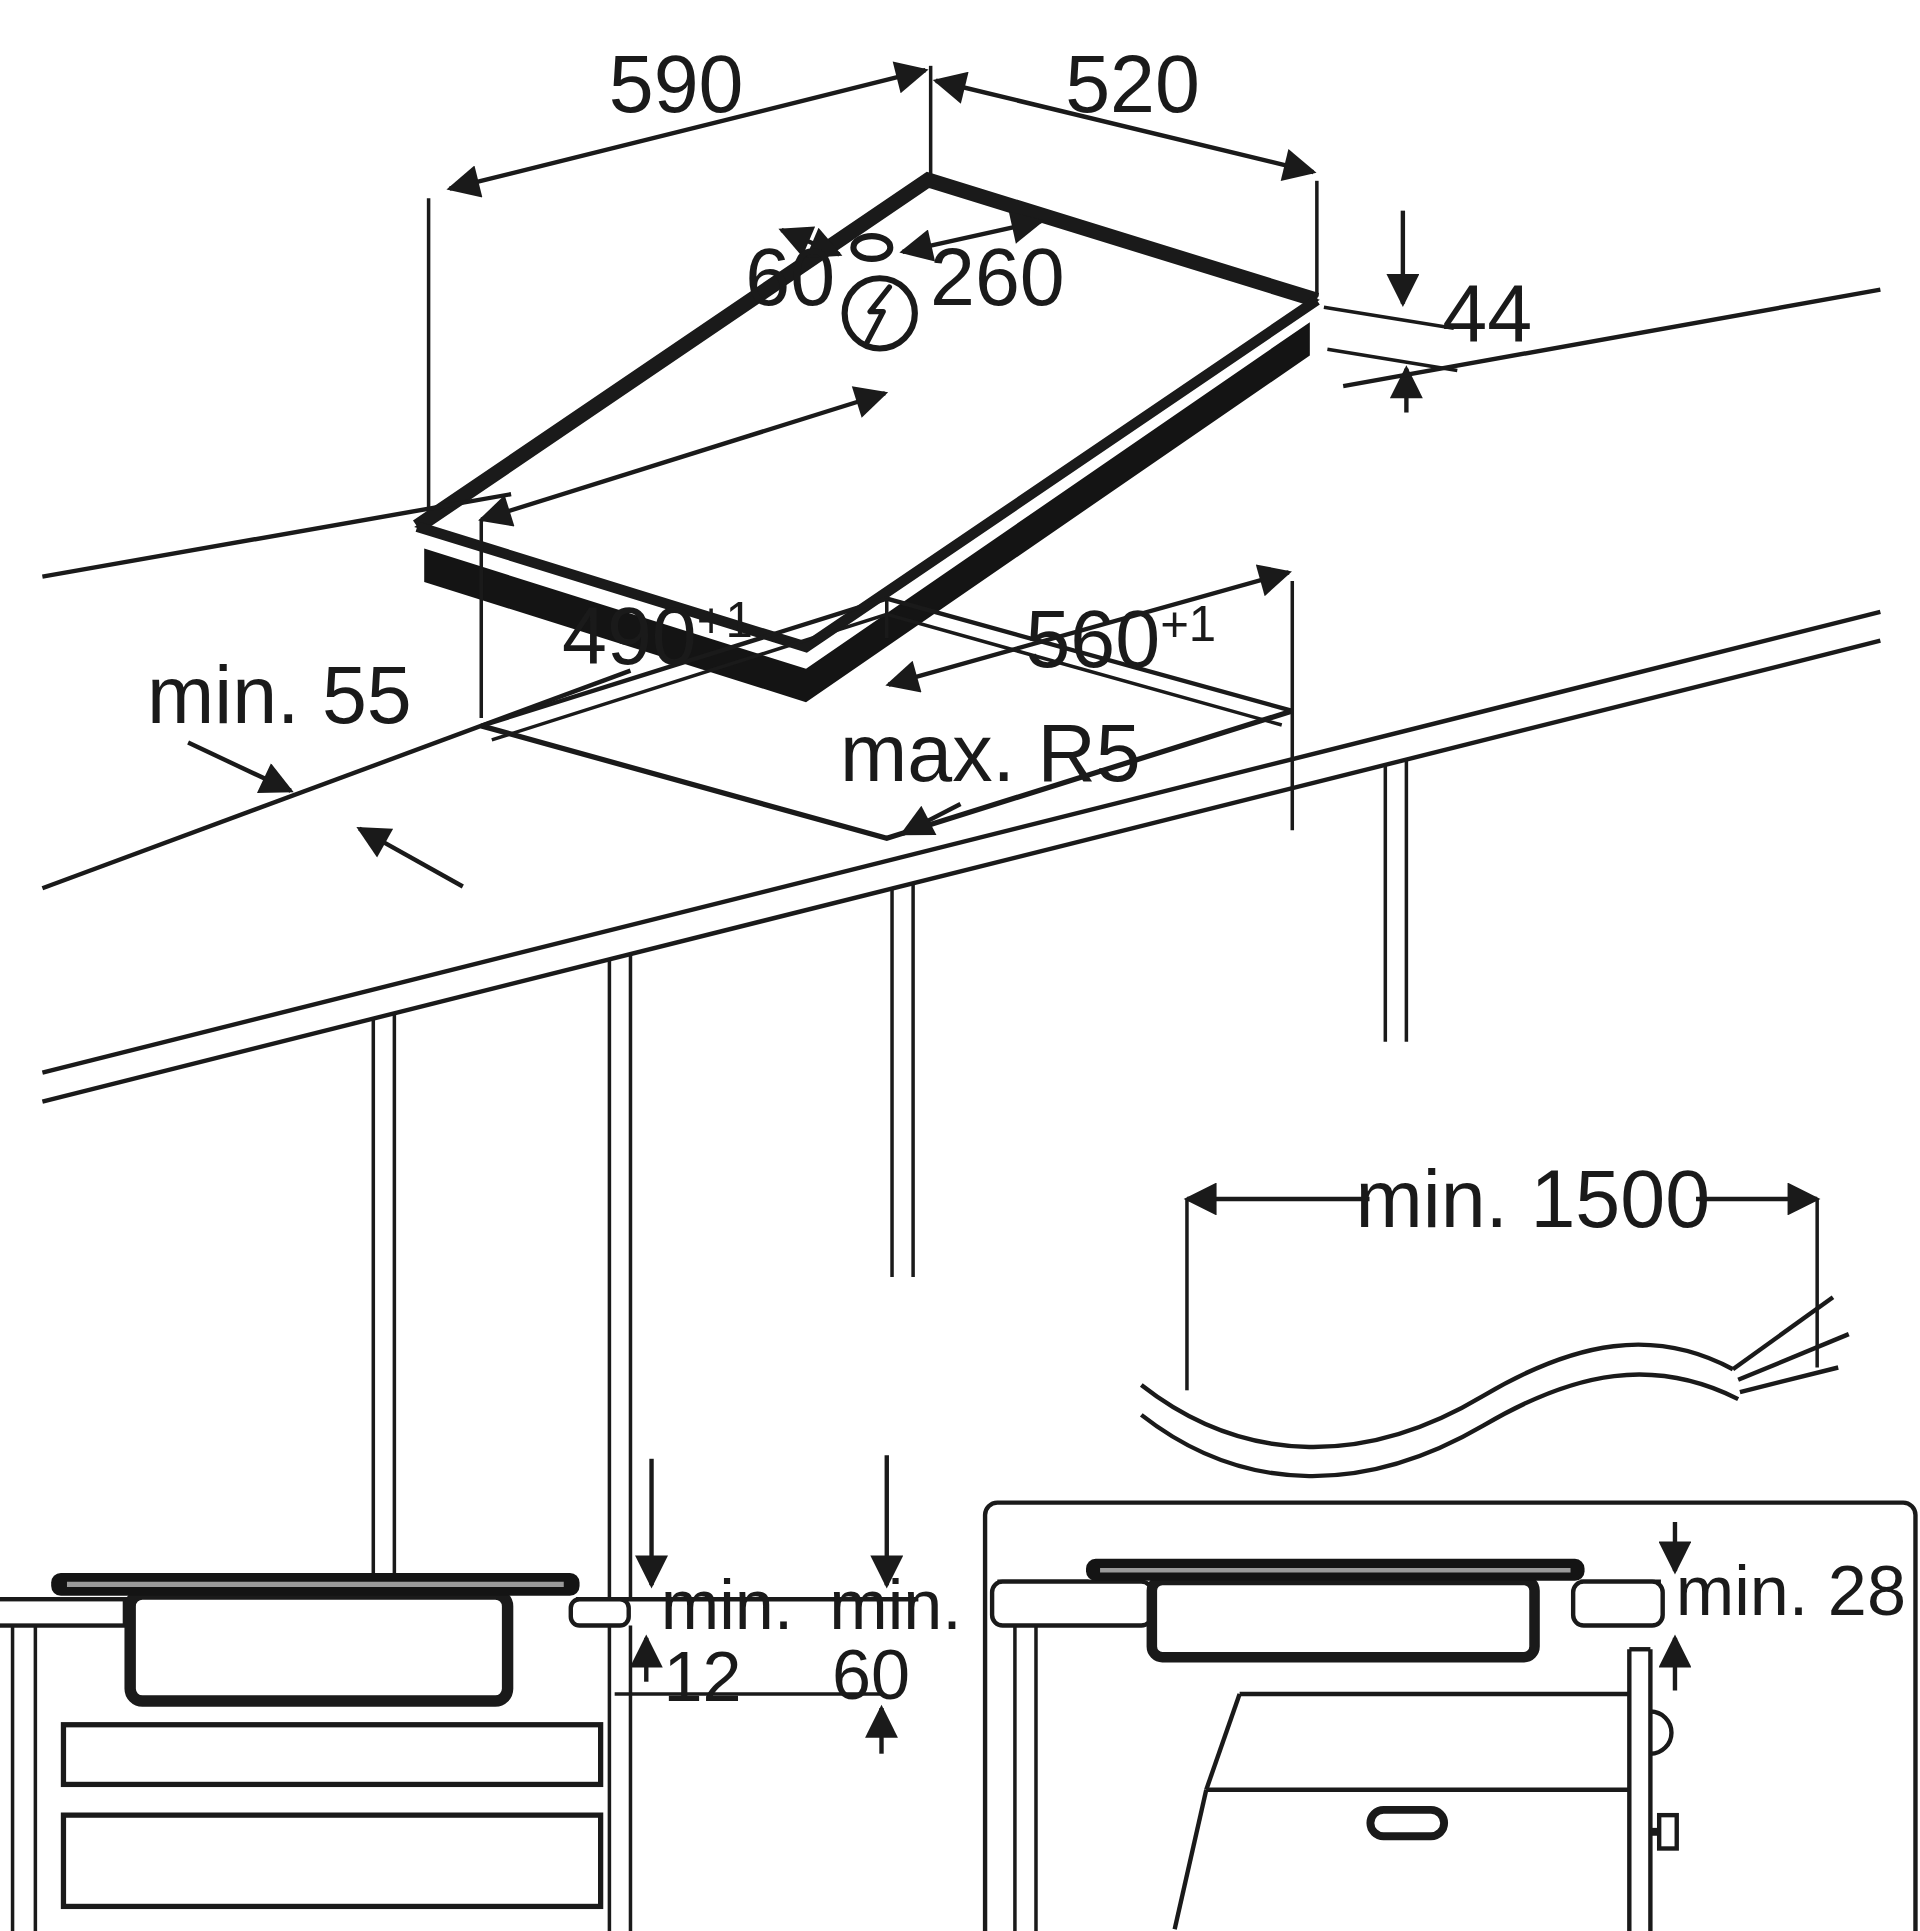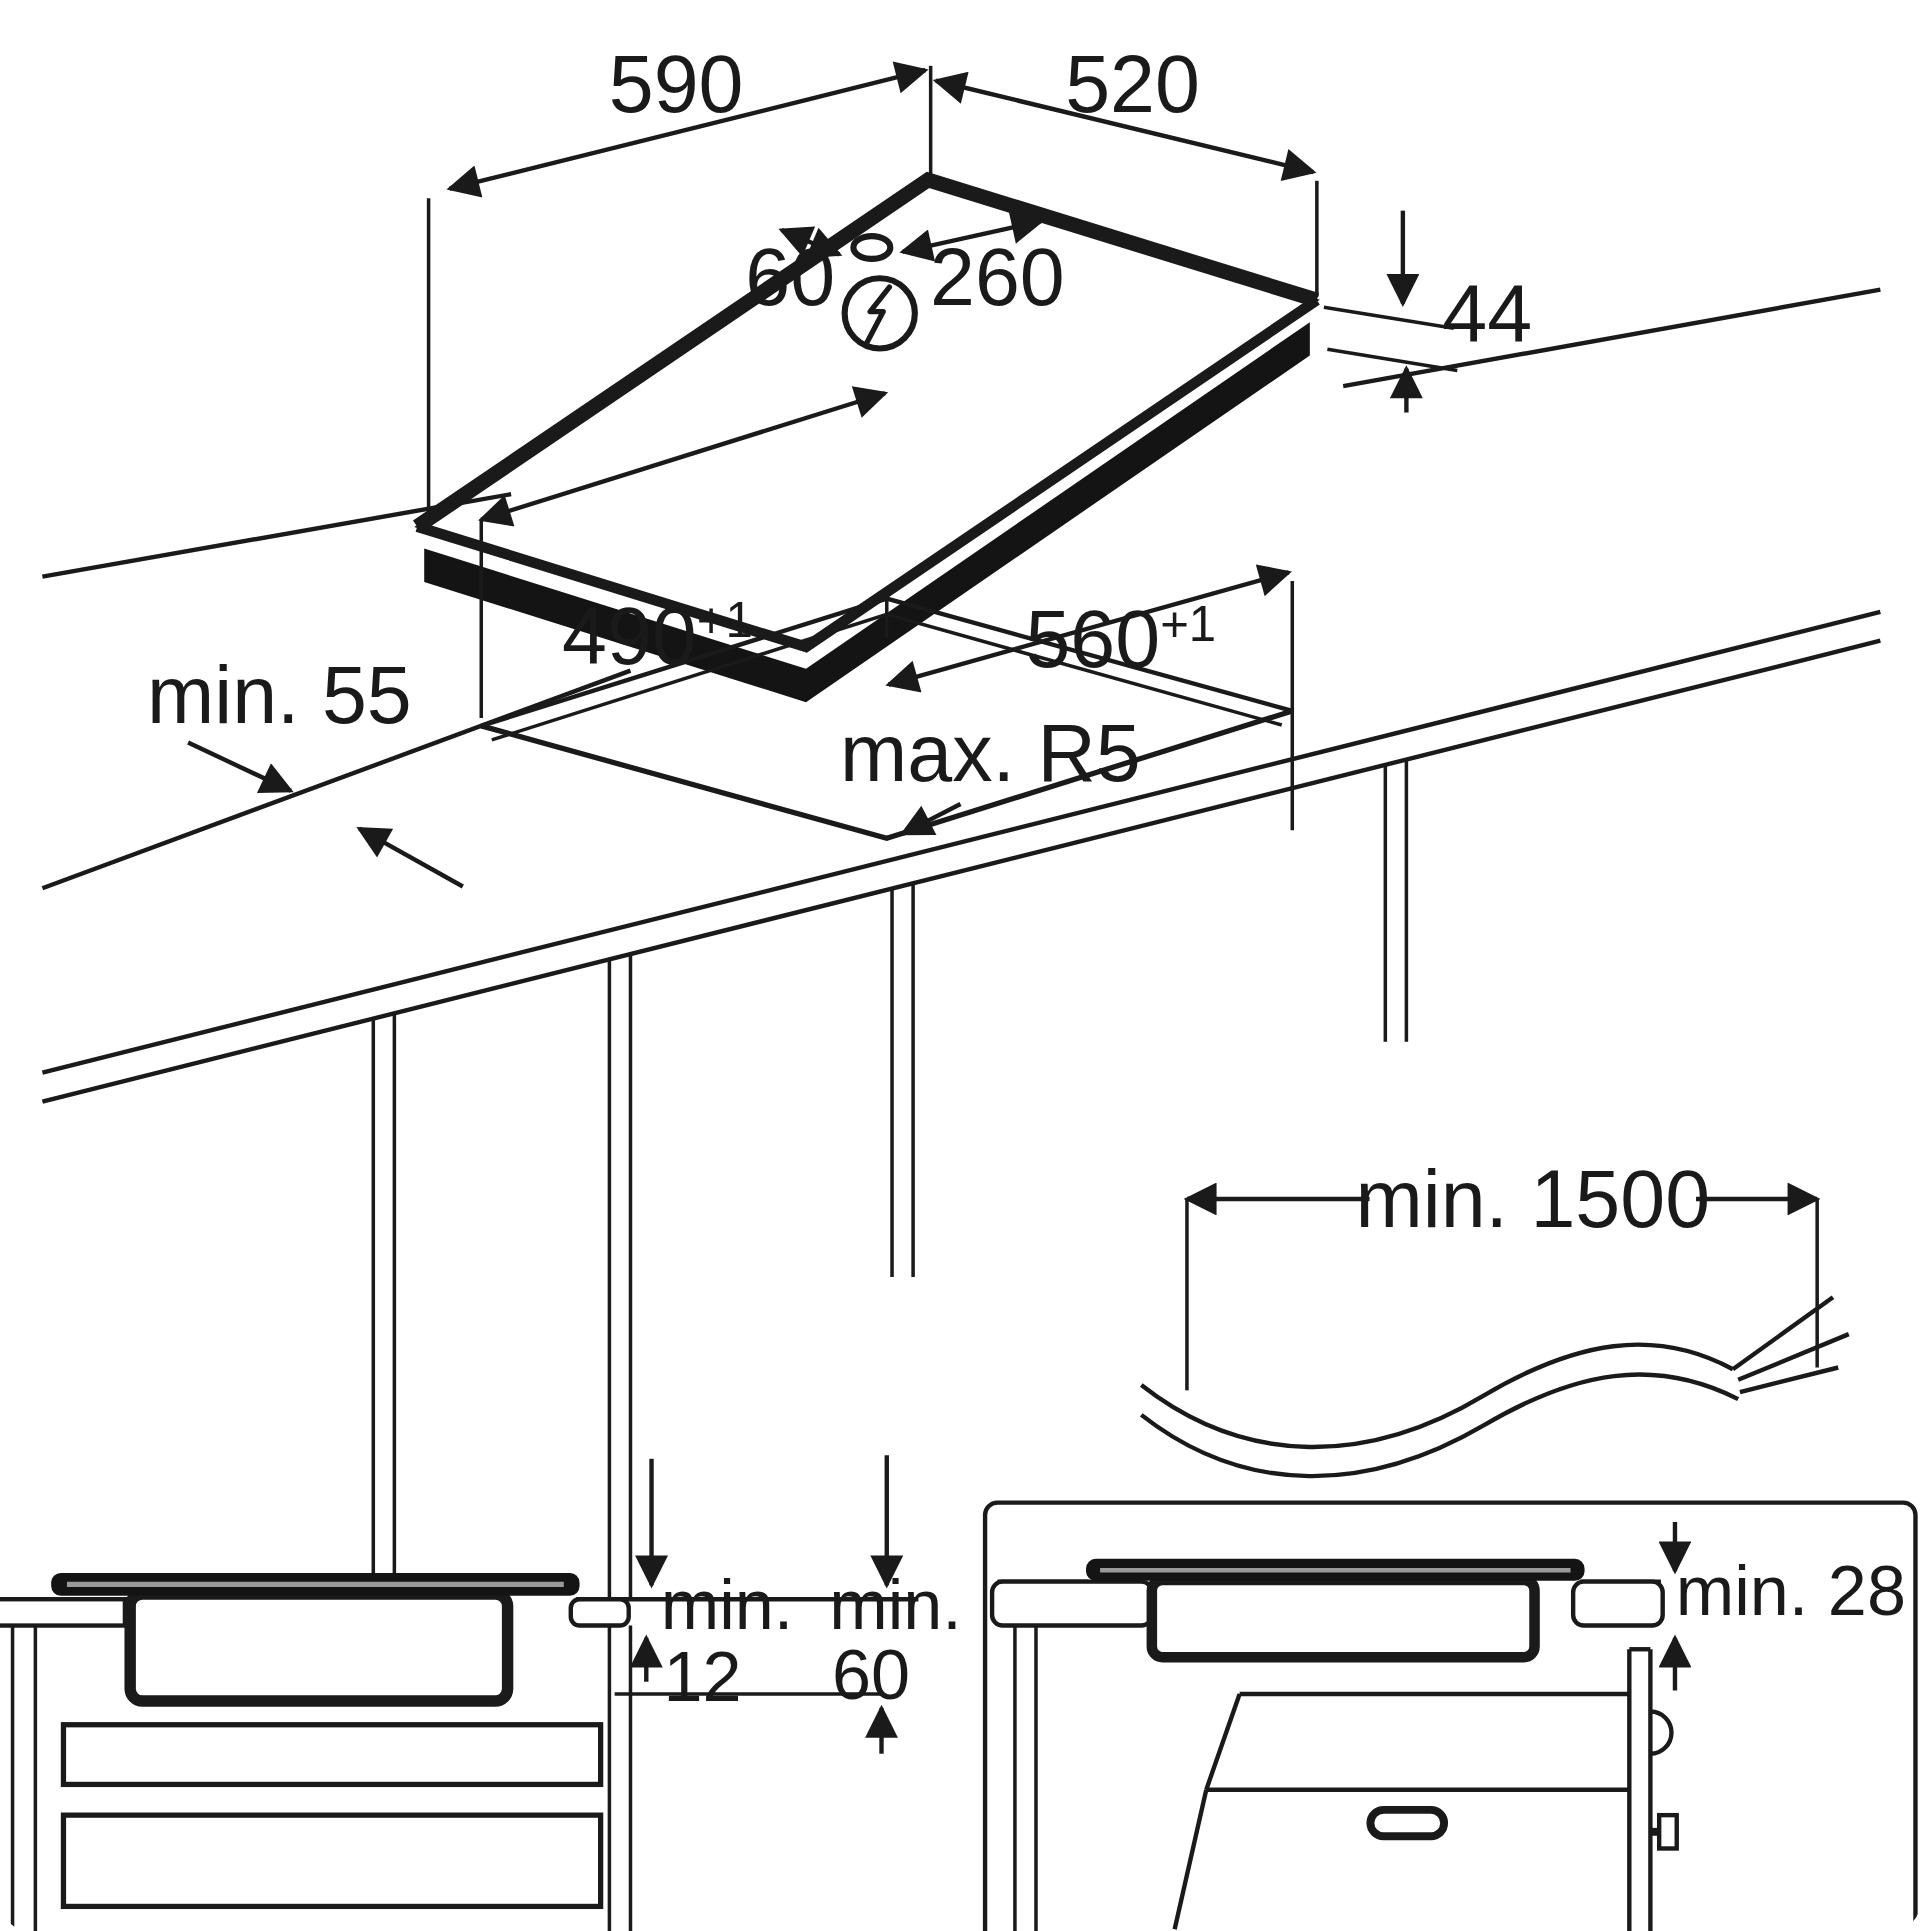--- a/index.html
+++ b/index.html
@@ -1,16 +1,16 @@
 <!DOCTYPE html>
 <html style="font-size:14px"><head>
 <meta charset="utf-8">
 <style>
   html,body{margin:0;padding:0;background:#fff;}
-  #stage{position:relative;width:1921px;height:1931px;background:#ffffff;overflow:hidden;border-radius:30px;}
+  #stage{position:relative;width:1921px;height:1931px;background:#ffffff;overflow:hidden;}
   svg{display:block;position:absolute;top:0;left:0;}
   text{font-family:"Liberation Sans","DejaVu Sans",sans-serif;fill:#1a1a1a;}
   .dim-text{font-size:92px;}
   .dim-text-sm{font-size:80px;}
   .sup{font-size:56px;}
   .ln{stroke:#1a1a1a;fill:none;} .w4{stroke-width:4px;} .w5{stroke-width:5px;}
   .w6{stroke-width:6px;} .w9{stroke-width:9px;}
   .thick-edge{stroke-width:17px;stroke:#1a1a1a;fill:none;}
   .mid-edge{stroke-width:12px;stroke:#1a1a1a;fill:none;}
   .whitefill{fill:#ffffff;}

